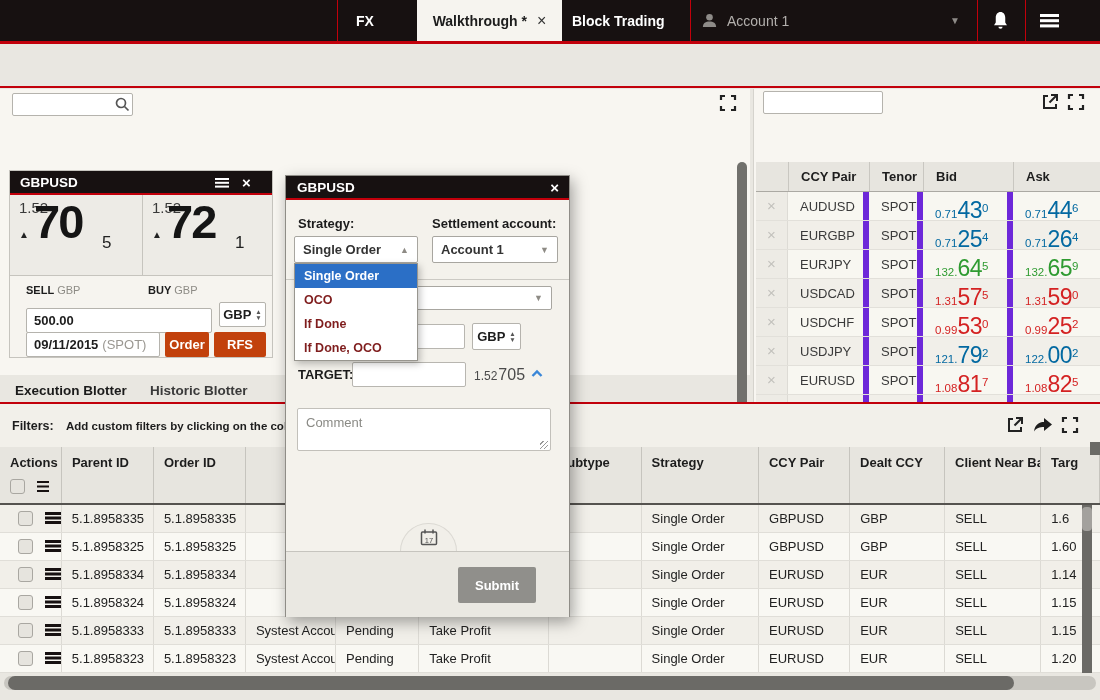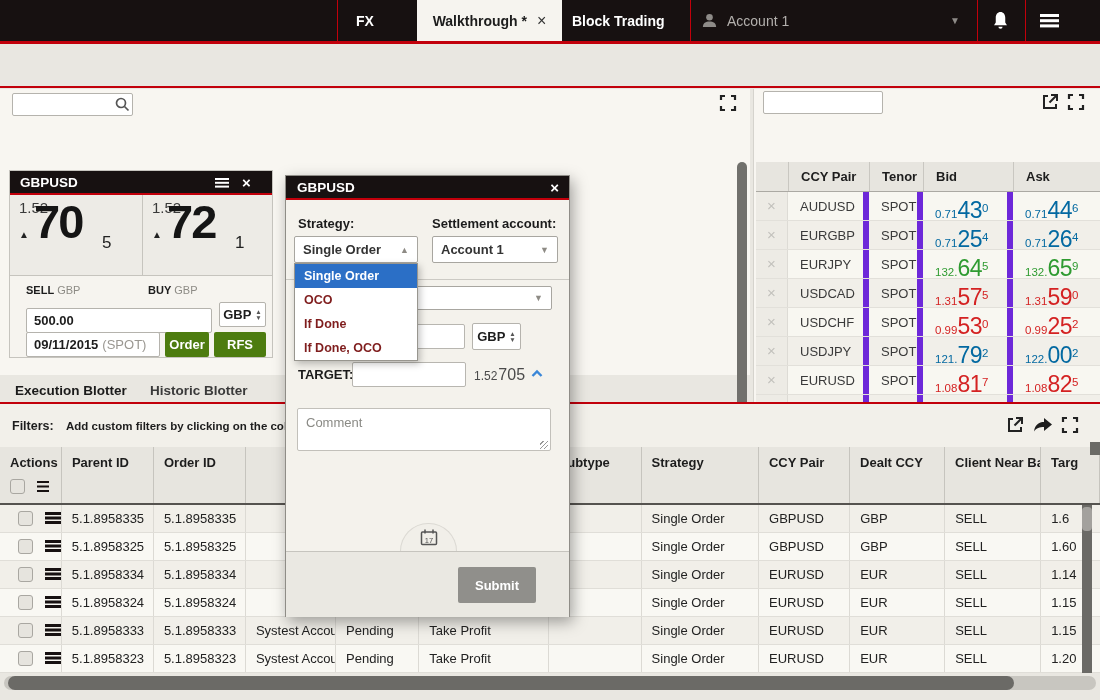--- a/index.html
+++ b/index.html
@@ -51,21 +51,21 @@
   .t-tri { position:absolute; left:9px; top:34px; font-size:10px; color:#222; }
   .t-pips { position:absolute; left:24px; top:-1px; font-size:47px; font-weight:bold; color:#151515; letter-spacing:-2px; }
   .t-pip { position:absolute; left:92px; top:38px; font-size:17px; color:#222; }
   .w-form { position:relative; height:80px; }
   .w-lbl { position:absolute; top:8px; font-size:11px; color:#8d8b85; }
   .w-lbl b { color:#1d1d1d; }
   .finput { position:absolute; background:#fff; border:1px solid #b5b3ad; border-radius:2px; font-size:13px; font-weight:bold; color:#1d1d1d; display:flex; align-items:center; padding:0 7px; }
   .finput .sfx { font-weight:normal; color:#9a9791; margin-left:4px; }
   .ccybox { position:absolute; background:#fff; border:1px solid #b5b3ad; border-radius:2px; display:flex; align-items:center; justify-content:center; gap:4px; font-size:13px; font-weight:bold; color:#1d1d1d; }
   .spin { display:inline-flex; flex-direction:column; line-height:6px; font-size:6.5px; color:#555; }
-  .dbtn { position:absolute; background:#4d7c0f; color:#fff; border:none; border-radius:2px; font-size:13px; font-weight:bold; font-family:"Liberation Sans",sans-serif; }
+  .dbtn { position:absolute; background:#c2410c; color:#fff; border:none; border-radius:2px; font-size:13px; font-weight:bold; font-family:"Liberation Sans",sans-serif; }
 
   
   #panel-right { position:absolute; left:753px; top:44px; width:347px; height:359px; }
   #pr-content { position:absolute; left:0; top:45px; width:347px; height:314px; background:#f8f6f1; border-left:1px solid #d5d3cd; }
   #g10-table { position:absolute; left:2px; top:73px; width:345px; height:248px; overflow:hidden; }
   .g-head { display:flex; height:30px; background:#e7e5df; border-bottom:1px solid #aba9a3; }
   .g-head > div { font-size:13px; font-weight:bold; color:#1d1d1d; padding:7px 0 0 12px; border-left:1px solid #c9c7c1; }
   .g-row { display:flex; height:29px; align-items:stretch; border-bottom:1px solid #e2e0da; }
   .g-odd { background:#f8f7f1; } .g-even { background:#f1efe9; }
   .g-close { width:32px; background:#edebe5; color:#c2c1bc; font-size:15px; text-align:center; padding-top:5px; border-right:1px solid #dddbd5; }

